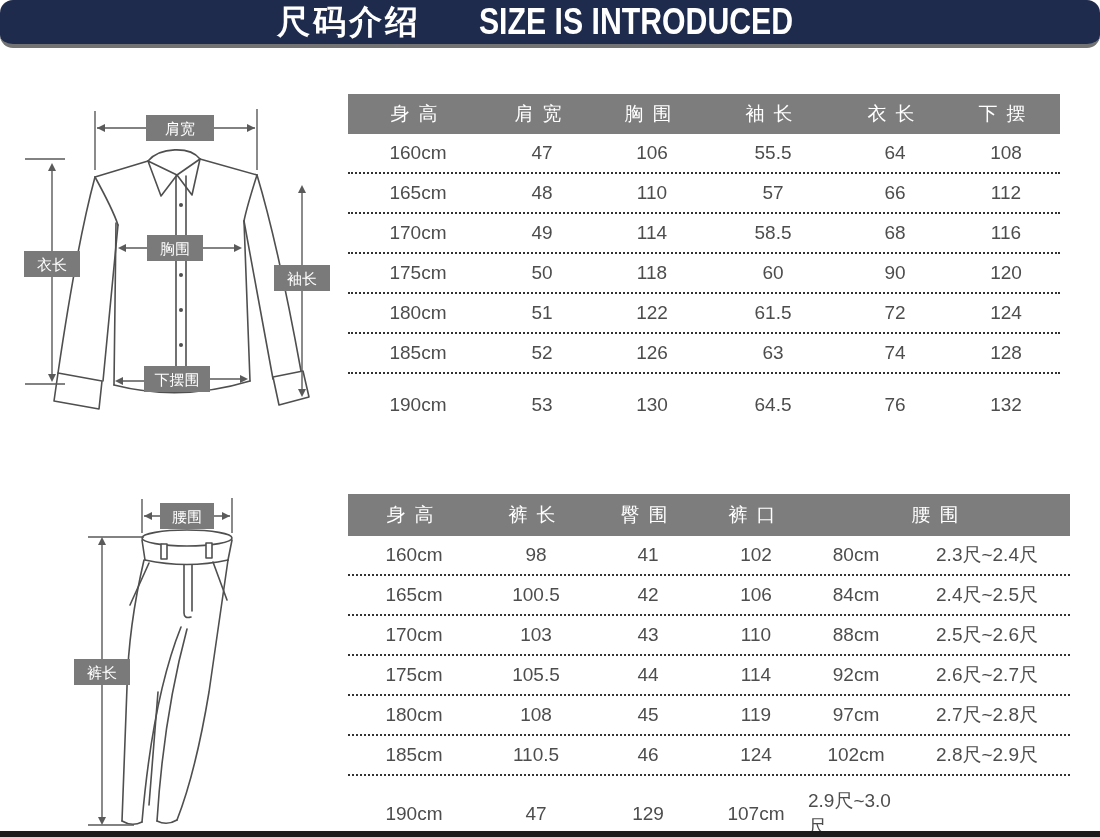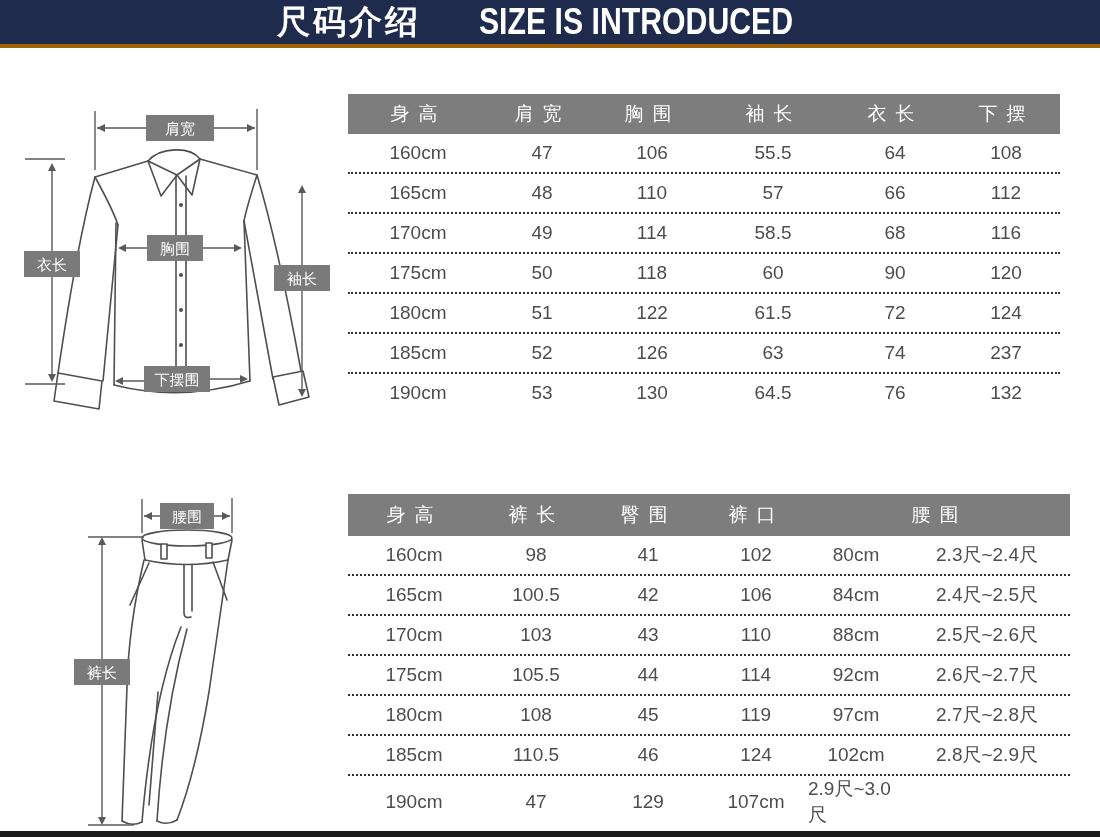--- a/index.html
+++ b/index.html
@@ -3,37 +3,37 @@
 <meta charset="utf-8">
 <style>
   html,body { margin:0; padding:0; background:#fff; }
   .page {
     position:relative; width:1100px; height:837px; background:#ffffff;
     font-family:"Liberation Sans", sans-serif; overflow:hidden;
   }
   
   .top-banner {
     position:absolute; top:0; left:0; width:1100px; height:44px;
-    background:#1f2b4d; border-bottom:4px solid #a16207;
-    display:flex; align-items:center; justify-content:center; gap:28px;
+    background:#1f2b4d; border-bottom:4px solid #737373;
+    display:flex; align-items:center; justify-content:center; gap:28px;border-radius:13px;
   }
   .banner-zh { color:#fff; font-size:33px; font-weight:bold; letter-spacing:3px; }
   .banner-en { color:#fff; font-size:36px; font-weight:bold; display:inline-block;
                transform:scaleX(0.84); transform-origin:center; white-space:nowrap; }
   
   .size-table { position:absolute; color:#4d4d4d; }
   .shirt-table { left:348px; top:94px; width:712px; }
   .pants-table { left:348px; top:494px; width:722px; }
   .thead { background:#7d7d7d; color:#ffffff; }
   .shirt-table .thead { height:40px; display:grid; grid-template-columns:140px 108px 112px 130px 114px 108px; }
   .pants-table .thead { height:42px; display:grid; grid-template-columns:132px 112px 112px 104px 262px; }
   .hcell { display:flex; align-items:center; justify-content:center;
            font-size:19px; letter-spacing:9px; padding-left:1px; }
   .trow { display:grid; height:38px; border-bottom:2px dotted #323232; }
-  .trow:last-child { border-bottom:none; }
+  .trow:last-child { border-bottom:none;margin-top:12px; }
   .shirt-table .trow { grid-template-columns:140px 108px 112px 130px 114px 108px; }
   .pants-table .trow { grid-template-columns:132px 112px 112px 104px 96px 166px; }
   .tcell { display:flex; align-items:center; justify-content:center; font-size:19px; }
   
   .diagram { position:absolute; }
   .shirt-diagram { left:10px; top:75px; }
   .pants-diagram { left:60px; top:497px; }
   .garment { stroke:#4f4f4f; stroke-width:1.6; fill:none; stroke-linejoin:round; stroke-linecap:round; }
   .garment-fill { stroke:#4f4f4f; stroke-width:1.6; fill:#ffffff; stroke-linejoin:round; }
   .dim { stroke:#5a5a5a; stroke-width:1.4; fill:none; }
@@ -207,21 +207,21 @@
           <div class="tcell">61.5</div>
           <div class="tcell">72</div>
           <div class="tcell">124</div>
         </div>
         <div class="trow">
           <div class="tcell">185cm</div>
           <div class="tcell">52</div>
           <div class="tcell">126</div>
           <div class="tcell">63</div>
           <div class="tcell">74</div>
-          <div class="tcell">237</div>
+          <div class="tcell">128</div>
         </div>
         <div class="trow">
           <div class="tcell">190cm</div>
           <div class="tcell">53</div>
           <div class="tcell">130</div>
           <div class="tcell">64.5</div>
           <div class="tcell">76</div>
           <div class="tcell">132</div>
         </div>
       </div>

